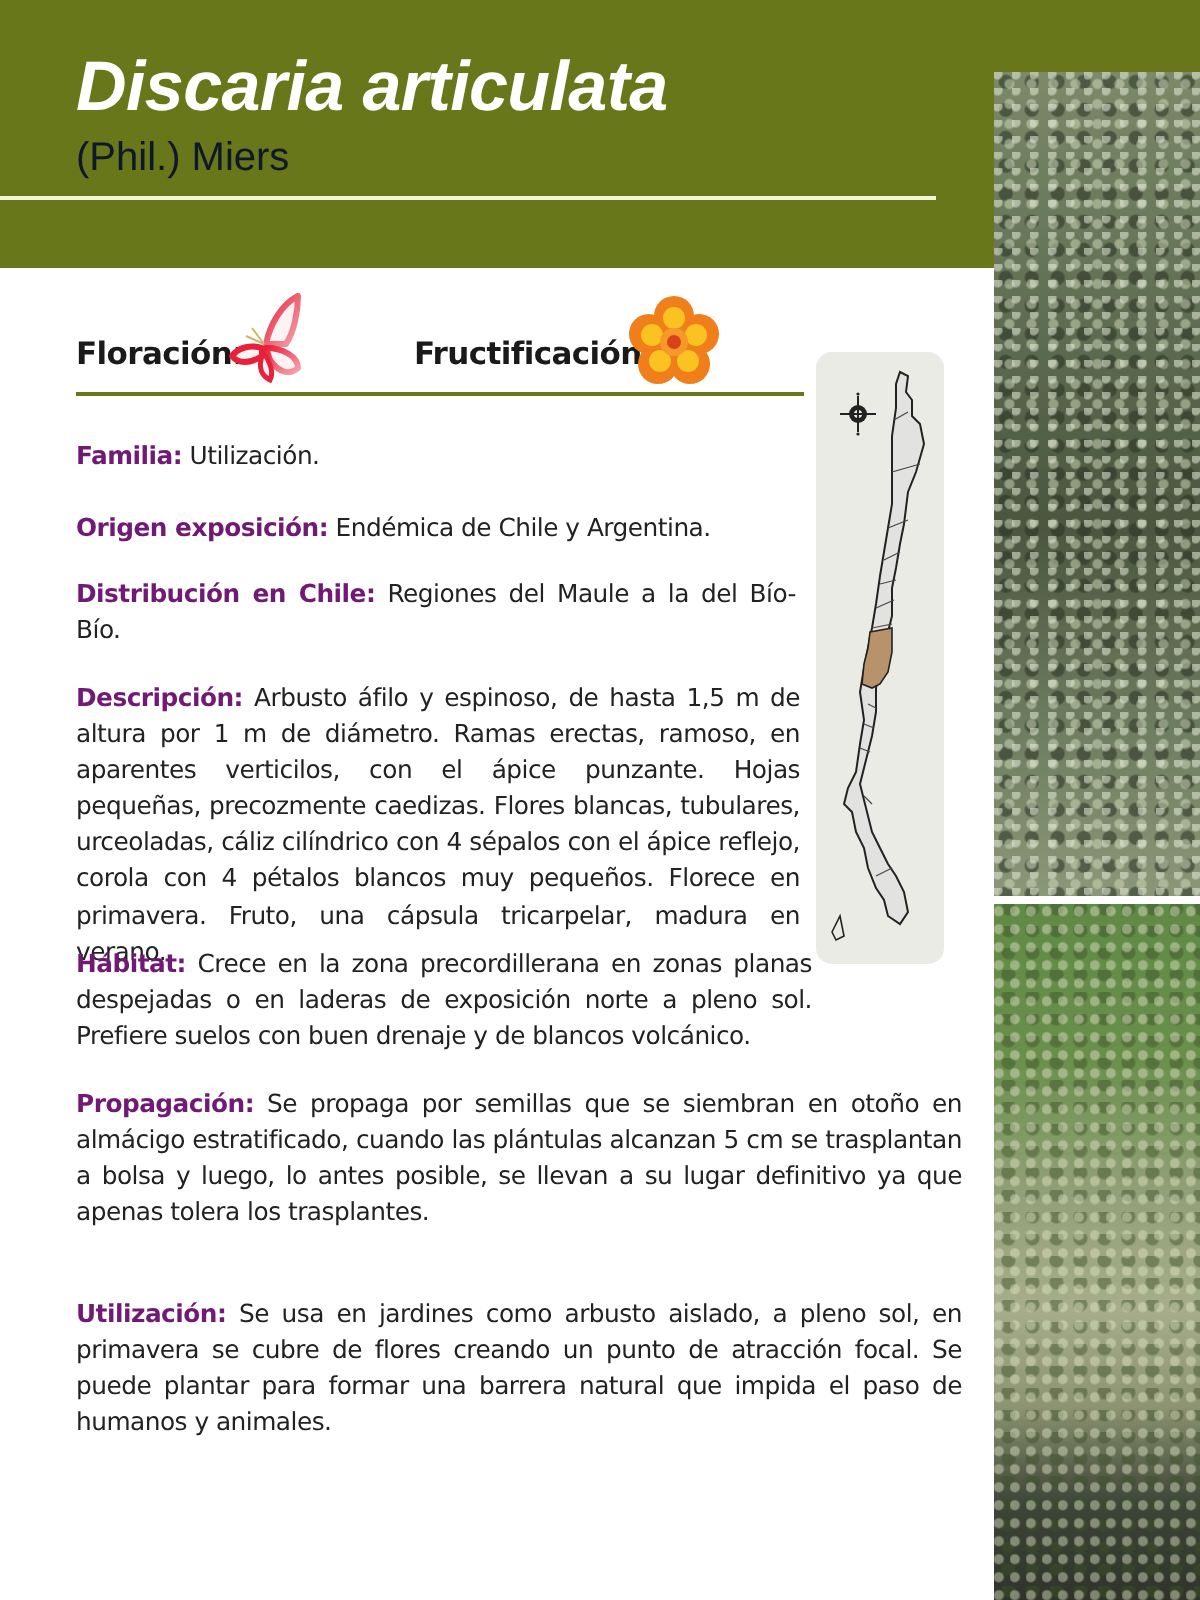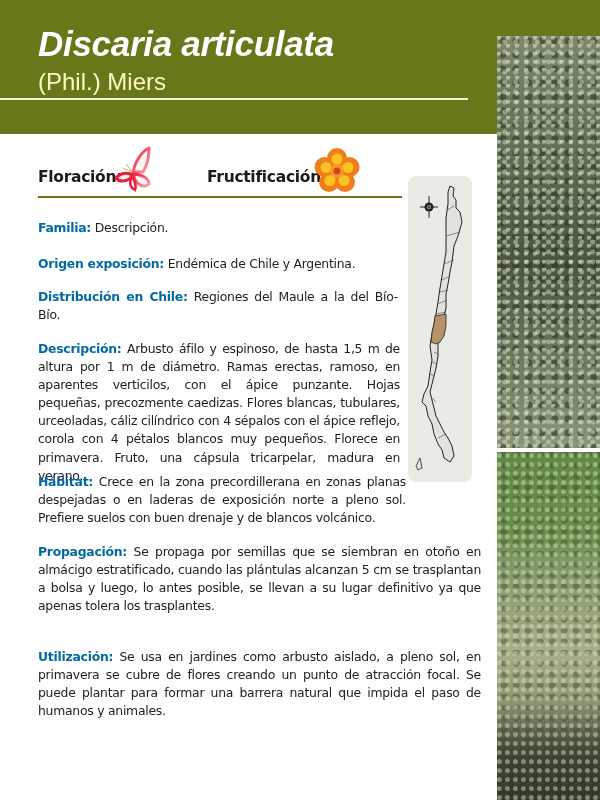--- a/index.html
+++ b/index.html
@@ -11,21 +11,21 @@
     position: absolute; left: 0; top: 0; width: 600px; height: 134px;
     background: #677719;
   }
   .sci-name {
     position: absolute; left: 38px; top: 24px;
     font-family: "Liberation Sans", sans-serif; font-weight: bold; font-style: italic;
     font-size: 35px; color: #ffffff; letter-spacing: -0.3px; white-space: nowrap;
   }
   .author {
     position: absolute; left: 38px; top: 68px;
-    font-family: "Liberation Sans", sans-serif; font-size: 24px; color: #fef9c3; white-space: nowrap;
+    font-family: "Liberation Sans", sans-serif; font-size: 20px; color: #0f172a; white-space: nowrap;
   }
   .header-rule {
     position: absolute; left: 0; top: 98px; width: 468px; height: 2px; background: #f3f3d8;
   }
   .common-names {
     position: absolute; left: 38px; top: 105px;
     font-family: "DejaVu Sans", sans-serif; font-weight: bold; font-size: 16.5px; color: #ffffff;
     letter-spacing: -0.2px; white-space: nowrap;
   }
 
@@ -68,21 +68,21 @@
     background: #ebebe6; border-radius: 8px;
   }
   .map-svg { position: absolute; left: 0; top: 0; }
 
   
   .para {
     position: absolute; left: 38px;
     font-family: "DejaVu Sans", sans-serif; font-size: 12.4px; line-height: 18.1px; color: #222;
     text-align: justify; letter-spacing: -0.25px;
   }
-  .para b { font-weight: bold; color: #0369a1; }
+  .para b { font-weight: bold; color: #701a75; }
   .p-familia { top: 219px; width: 370px; }
   .p-origen { top: 255px; width: 370px; }
   .p-distrib { top: 288px; width: 360px; }
   .p-desc { top: 340px; width: 362px; }
   .p-habitat { top: 473px; width: 368px; }
   .p-prop { top: 543px; width: 443px; }
   .p-util { top: 648px; width: 443px; }
 </style>
 </head>
 <body>
@@ -165,21 +165,21 @@
       <path d="M30 262 L38 258"></path>
     </g>
 
     <path d="M27 140 L38 138 L38 150 L36 160 L32 166 L28 168 L23 166 L24 156 L26 148 Z" fill="#b8926b" stroke="#222" stroke-width="0.8"></path>
 
     <path d="M8 290 L12 282 L14 292 L10 294 Z" fill="none" stroke="#222" stroke-width="0.8"></path>
   </svg>
 </div>
 
 <div class="para p-familia">
-  <b>Familia:</b><span> Descripción.</span>
+  <b>Familia:</b><span> Utilización.</span>
 </div>
 <div class="para p-origen">
   <b>Origen exposición:</b><span> Endémica de Chile y Argentina.</span>
 </div>
 <div class="para p-distrib">
   <b>Distribución en Chile:</b><span> Regiones del Maule a la del Bío-Bío.</span>
 </div>
 <div class="para p-desc">
   <b>Descripción:</b><span> Arbusto áfilo y espinoso, de hasta 1,5 m de altura por 1 m de diámetro. Ramas erectas, ramoso, en aparentes verticilos, con el ápice punzante. Hojas pequeñas, precozmente caedizas. Flores blancas, tubulares, urceoladas, cáliz cilíndrico con 4 sépalos con el ápice reflejo, corola con 4 pétalos blancos muy pequeños. Florece en primavera. Fruto, una cápsula tricarpelar, madura en verano.</span>
 </div>

